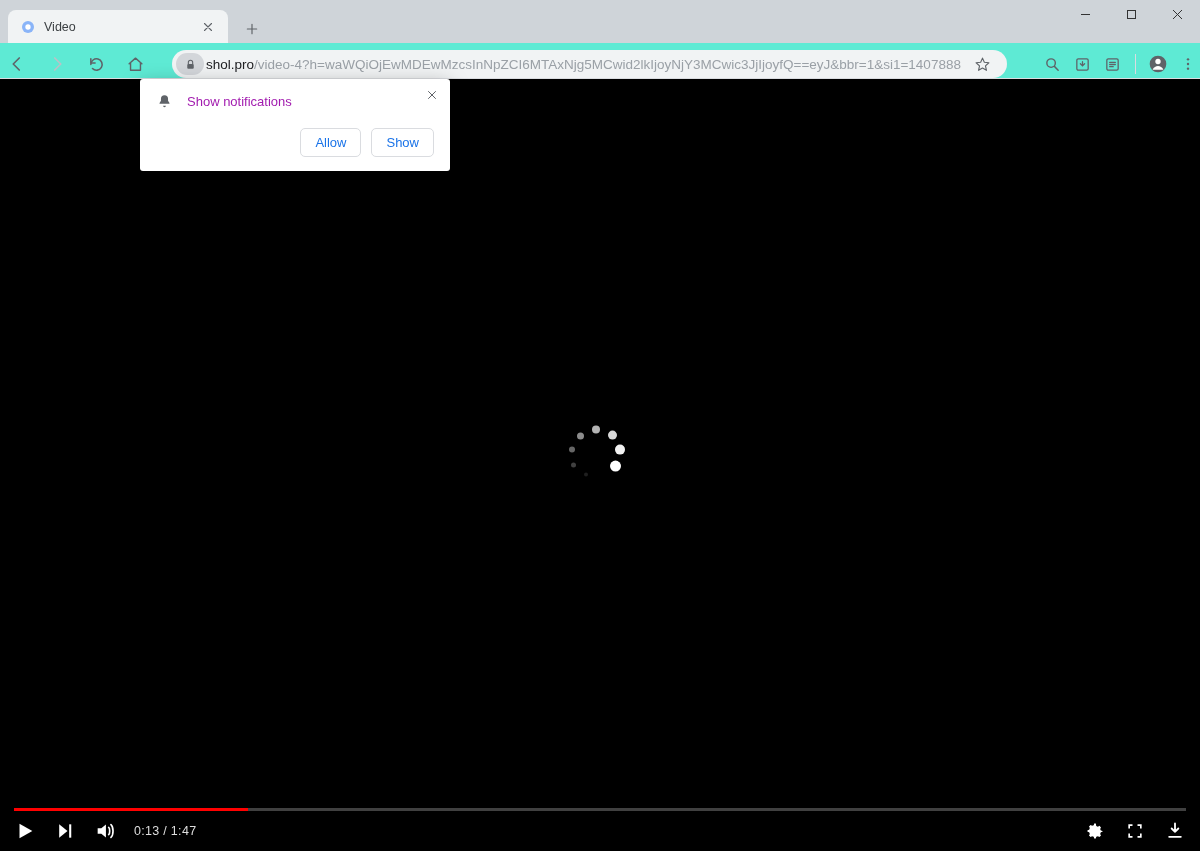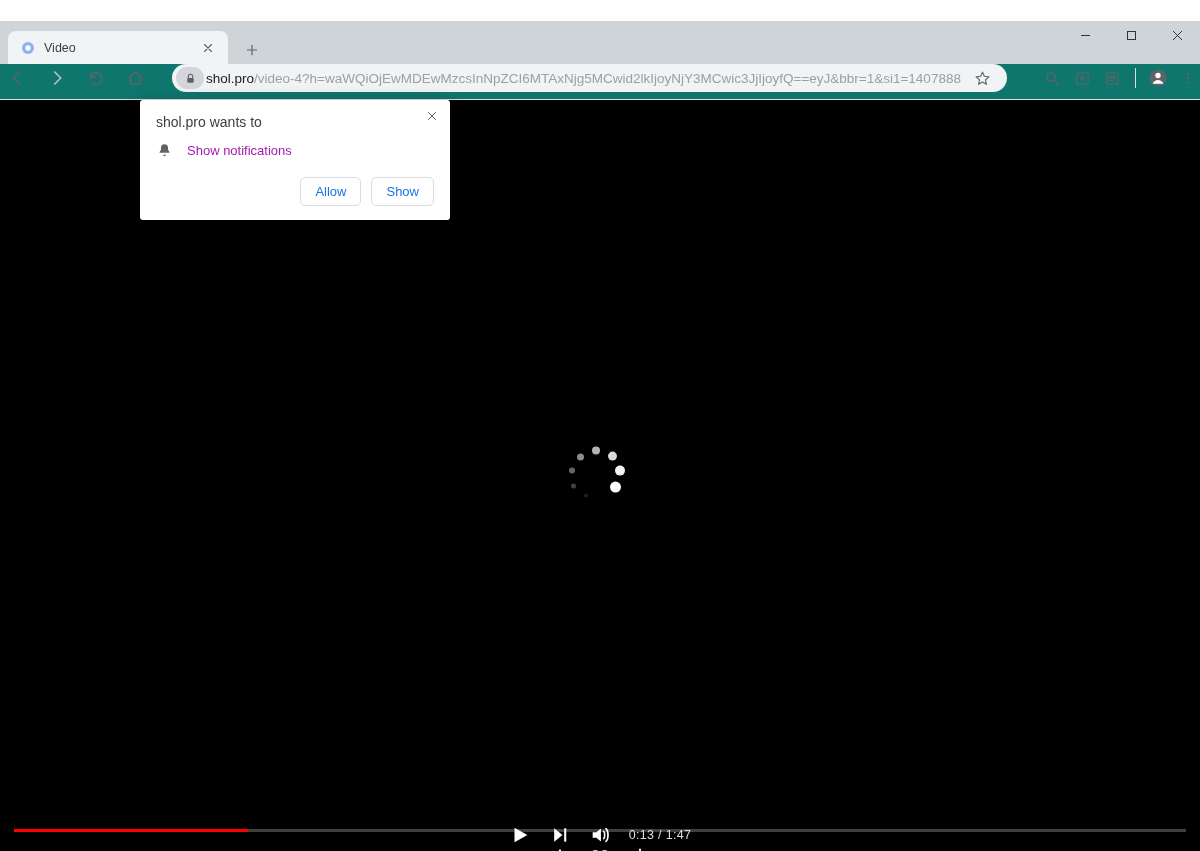--- a/index.html
+++ b/index.html
@@ -1,31 +1,31 @@
 <!DOCTYPE html>
 <html><head>
 <meta charset="utf-8">
 <style>
   * { box-sizing: border-box; margin: 0; padding: 0; }
   html, body { width: 1200px; height: 851px; overflow: hidden; font-family: "Segoe UI", Arial, sans-serif; background:#fff; }
 
   
-  .titlebar { height: 43px; background:#cfd4d9; display:flex; align-items:flex-start; position:relative;margin-top:21px; }
+  .titlebar { height: 43px; background:#cfd4d9; display:flex; align-items:flex-start; position:relative; }
   .tab-strip { display:flex; align-items:flex-end; height:43px; padding-left:8px; }
   .tab { background:#f1f3f4; height:33px; margin-top:10px; border-top-left-radius:8px; border-top-right-radius:8px; display:flex; align-items:center; padding:0 12px; min-width:220px; position:relative; }
   .tab .favicon { width:16px; height:16px; margin-right:8px; display:flex; align-items:center; justify-content:center;}
   .tab .title { font-size:12.5px; color:#3c4043; flex:1; white-space:nowrap; overflow:hidden; text-overflow:ellipsis;}
   .tab .close { width:16px; height:16px; display:flex; align-items:center; justify-content:center; color:#5f6368; cursor:pointer;}
   .newtab-btn { width:28px; height:28px; margin-left:10px; margin-top:12px; display:flex; align-items:center; justify-content:center; color:#5f6368; cursor:pointer; border-radius:50%;}
   .win-controls { position:absolute; right:0; top:0; height:28px; display:flex;}
   .win-btn { width:46px; height:28px; display:flex; align-items:center; justify-content:center; color:#555; cursor:pointer;}
   .win-btn svg { width:11px; height:11px; }
 
   
-  .toolbar { height:36px; background:#0f766e; border-bottom:1px solid #dadce0; display:flex; align-items:flex-start; padding:0 8px; gap:22px;}
+  .toolbar { height:36px; background:#5eead4; border-bottom:1px solid #dadce0; display:flex; align-items:flex-end; padding:0 8px; gap:22px;}
   .tbtn { width:28px; height:28px; display:flex; align-items:center; justify-content:center; color:#5f6368; border-radius:50%; cursor:pointer;}
   .tbtn.disabled { color:#bdc1c6; cursor:default;}
   .omnibox { flex:1; height:28px; background:#f1f3f4; border-radius:14px; display:flex; align-items:center; padding:0 10px 0 4px; margin:0 6px;}
   .lock-chip { background:#d3d6da; border-radius:12px; height:22px; min-width:28px; display:flex; align-items:center; justify-content:center; margin-right:2px;}
   .url { font-size:13.5px; color:#9aa0a6; white-space:nowrap; overflow:hidden; text-overflow:ellipsis; flex:1;}
   .url .host { color:#202124;}
   .star { color:#5f6368; margin-left:8px;}
   .right-icons { display:flex; align-items:center; gap:2px; padding-left:4px;}
   .sep { width:1px; height:20px; background:#dadce0; margin:0 6px;}
 
@@ -33,21 +33,21 @@
   .content { position:relative; width:1200px; height:772px; background:#000; }
   .video-area { position:absolute; inset:0; background:#000;}
   
   
   .spinner { position:absolute; left:50%; top:50%; width:80px; height:80px; transform:translate(-50%,-58%); }
   .spinner .dot { position:absolute; border-radius:50%; background:#fff; }
 
   
   .progress { position:absolute; left:14px; right:14px; bottom:40px; height:3px; background:rgba(255,255,255,0.25);}
   .progress .played { height:100%; background:#ff0000; width:20%; }
-  .controls { position:absolute; left:0; right:0; bottom:8px; height:40px; display:flex; align-items:center; padding:0 14px; color:#fff;flex-direction:column;}
+  .controls { position:absolute; left:0; right:0; bottom:0; height:40px; display:flex; align-items:center; padding:0 14px; color:#fff;}
   .controls .left, .controls .right { display:flex; align-items:center; gap:18px;}
   .controls .spacer { flex:1;}
   .ctl-icon { width:22px; height:22px; display:flex; align-items:center; justify-content:center; cursor:pointer;}
   .time { font-size:12.5px; color:#ddd; letter-spacing:0.3px; }
 
   
   .perm { position:absolute; left:140px; top:0; width:310px; background:#fff; border-radius:3px; box-shadow:0 6px 20px rgba(0,0,0,0.35); padding:14px 16px 14px 16px; z-index:10;}
   .perm .close { position:absolute; right:8px; top:6px; width:20px; height:20px; display:flex; align-items:center; justify-content:center; color:#5f6368; cursor:pointer;}
   .perm .ptitle { font-size:14px; color:#3c4043; margin-bottom:12px;}
   .perm .prow { display:flex; align-items:center; gap:14px; margin-bottom:18px;}
@@ -241,21 +241,20 @@
       </div>
     </div>
   </div>
 
   <div class="perm">
     <div class="close">
       <svg viewBox="0 0 24 24" width="12" height="12">
           <path d="M5 5l14 14M19 5L5 19" stroke="#5f6368" stroke-width="2" stroke-linecap="round"></path>
         </svg>
     </div>
-    <div class="ptitle">shol.pro wants to</div>
     <div class="prow">
       <span class="bell">
         <svg viewBox="0 0 24 24" width="17" height="17">
             <path d="M12 3a5 5 0 00-5 5v3l-2 3v1h14v-1l-2-3V8a5 5 0 00-5-5zm-2 15a2 2 0 004 0h-4z" fill="#5f6368"></path>
           </svg>
       </span>
       <span class="ptxt">Show notifications</span>
     </div>
     <div class="pactions">
       <button>Allow</button>

